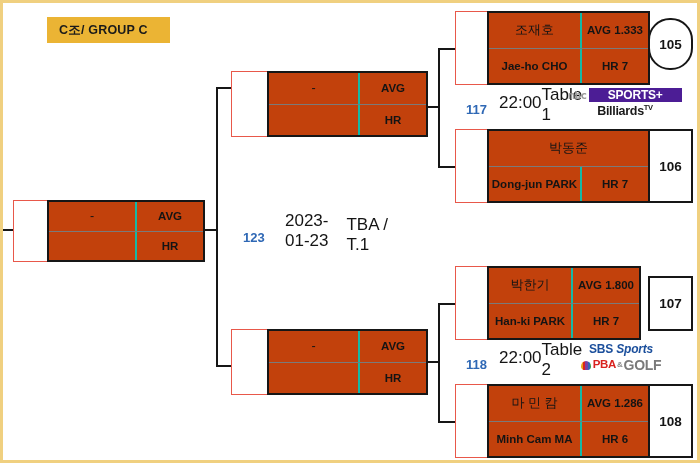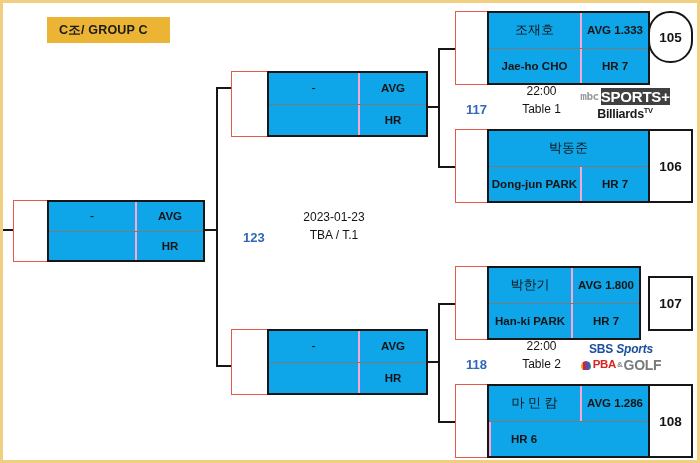--- a/index.html
+++ b/index.html
@@ -34,79 +34,79 @@
     position:absolute;
     border:1.6px solid #e8584a;
     border-right:none;
     background:#ffffff;
     box-sizing:border-box;
   }
   .card{
     position:absolute;
     border:2px solid #161616;
     box-sizing:border-box;
-    background:#0ea5e9;
+    background:#c2410c;
     display:flex;flex-direction:column;
   }
   .card .row{
     flex:1;display:flex;min-height:0;
   }
   .card .row.top{border-bottom:1px solid #7a7a7a;}
   .card .name{
     flex:1;display:flex;align-items:center;justify-content:center;
     font-size:12.5px;color:#141414;
     min-width:0;
   }
   .card .name.ko{font-size:13px;}
   .card .name.en{font-size:11.5px;font-weight:bold;}
   .card .stat{
     width:66px;
     display:flex;align-items:center;justify-content:center;
-    border-left:2px solid #f9a8d4;
+    border-left:2px solid #14b8a6;
     font-size:11.5px;color:#141414;font-weight:bold;
   }
   .card .stat.placeholder{font-weight:bold;}
   .seedbox{
     position:absolute;
     border:2px solid #161616;
     box-sizing:border-box;
     background:#ffffff;
     display:flex;align-items:center;justify-content:center;
     font-size:13.5px;color:#141414;font-weight:bold;
   }
 
   
   .matchno{
     position:absolute;
     font-size:13px;font-weight:bold;color:#2f68b5;
   }
   .minfo{
     position:absolute;
-    display:flex;flex-direction:column;align-items:center;
-    font-size:12px;color:#141414;
+    display:flex;flex-direction:row;align-items:center;
+    font-size:17px;color:#141414;
     line-height:1.15;
   }
   .minfo .t1{margin-bottom:4px;}
   .minfo .t2{}
 
   
   .logo{
     position:absolute;
     display:flex;flex-direction:column;align-items:center;
     line-height:1;
   }
   .mbc-line1{display:flex;align-items:center;gap:2px;}
   .mbc-mark{
     font-size:11px;font-weight:bold;color:#9a9a9a;
     letter-spacing:-.5px;font-family:"DejaVu Sans Mono",monospace;
   }
   .mbc-sports{
-    background:#404040;color:#ffffff;
-    font-size:15px;font-weight:bold;
-    padding:1px 0;letter-spacing:-.2px;
+    background:#4c1d95;color:#ffffff;
+    font-size:12px;font-weight:bold;
+    padding:1px 19px;letter-spacing:-.2px;
   }
   .mbc-line2{
     font-size:12.5px;font-weight:bold;color:#1a1a1a;
     letter-spacing:-.3px;margin-top:2px;position:relative;
   }
   .mbc-line2 sup{font-size:7.5px;}
   .sbs-line1{font-size:12px;font-weight:bold;color:#1b4f9c;letter-spacing:-.2px;}
   .sbs-line1 i{color:#1b4f9c;font-weight:bold;}
   .sbs-line2{
     display:flex;align-items:center;gap:1px;margin-top:3px;
@@ -174,21 +174,21 @@
   <div class="card" style="left:484px;top:8px;width:163px;height:74px;">
     <div class="row top">
       <div class="name ko">조재호</div>
       <div class="stat">AVG 1.333</div>
     </div>
     <div class="row">
       <div class="name en">Jae-ho CHO</div>
       <div class="stat">HR 7</div>
     </div>
   </div>
-  <div class="seedbox" style="left:645px;top:8px;width:45px;height:52px;border-radius:22px;">105</div>
+  <div class="seedbox" style="left:645px;top:15px;width:45px;height:52px;border-radius:22px;">105</div>
 
   <div class="redslot" style="left:452px;top:126px;width:34px;height:74px;"></div>
   <div class="card" style="left:484px;top:126px;width:163px;height:74px;">
     <div class="row top">
       <div class="name ko">박동준</div>
     </div>
     <div class="row">
       <div class="name en">Dong-jun PARK</div>
       <div class="stat">HR 7</div>
     </div>
@@ -228,20 +228,21 @@
   </div>
   <div class="seedbox" style="left:645px;top:273px;width:45px;height:55px;">107</div>
 
   <div class="redslot" style="left:452px;top:381px;width:34px;height:74px;"></div>
   <div class="card" style="left:484px;top:381px;width:163px;height:74px;">
     <div class="row top">
       <div class="name ko">마 민 캄</div>
       <div class="stat">AVG 1.286</div>
     </div>
     <div class="row">
+      <div class="name en">Minh Cam MA</div>
       <div class="stat">HR 6</div>
     </div>
   </div>
   <div class="seedbox" style="left:645px;top:381px;width:45px;height:74px;">108</div>
 
   <div class="redslot" style="left:228px;top:68px;width:38px;height:66px;"></div>
   <div class="card" style="left:264px;top:68px;width:161px;height:66px;">
     <div class="row top">
       <div class="name">-</div>
       <div class="stat placeholder">AVG</div>
@@ -259,21 +260,21 @@
       <div class="stat placeholder">AVG</div>
     </div>
     <div class="row">
       <div class="name"></div>
       <div class="stat placeholder">HR</div>
     </div>
   </div>
 
   <div class="matchno" style="left:240px;top:227px;">123</div>
 
-  <div class="minfo" style="left:276px;top:208px;width:110px;">
+  <div class="minfo" style="left:282px;top:208px;width:110px;align-items:flex-end;">
     <span class="t1">2023-01-23</span>
     <span class="t2">TBA / T.1</span>
   </div>
 
   <div class="redslot" style="left:10px;top:197px;width:36px;height:62px;"></div>
   <div class="card" style="left:44px;top:197px;width:158px;height:62px;">
     <div class="row top">
       <div class="name">-</div>
       <div class="stat placeholder">AVG</div>
     </div>

